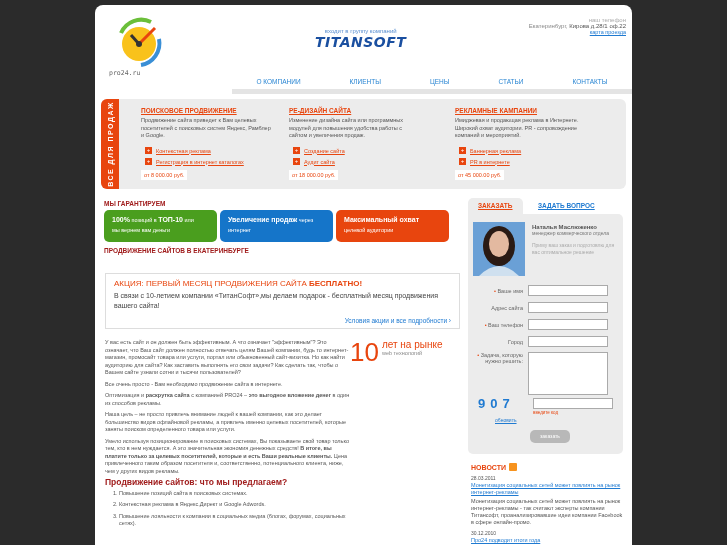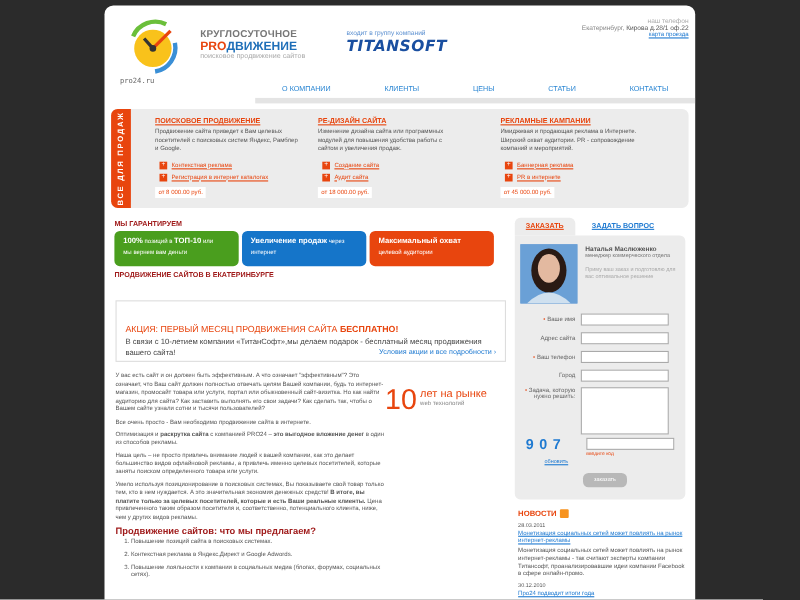--- a/index.html
+++ b/index.html
@@ -7,21 +7,21 @@
 body{background:#2b2b2b;font-family:"Liberation Sans",sans-serif;font-size:6px;color:#444;position:relative}
 .page{position:absolute;left:95px;top:5px;width:537px;height:545px;background:#fff;border-radius:8px 8px 0 0;overflow:hidden}
 a{color:#1f7ad1}
 .logo{position:absolute;left:16px;top:10px;width:56px;height:56px}
 .logo-text{position:absolute;left:14px;top:64px;font-family:"DejaVu Sans Mono",monospace;font-size:6.5px;color:#666}
 .slogan{position:absolute;left:87px;top:21px}
 .slogan .l1{font-size:9px;color:#777;font-weight:bold;letter-spacing:.2px}
 .slogan .l2{font-size:11px;font-weight:bold;color:#1f6fb8;line-height:12px}
 .slogan .l2 span{color:#e8450e}
 .slogan .l3{font-size:6.5px;color:#aaa}
-.group{position:absolute;left:220px;top:23px;text-align:left}
+.group{position:absolute;left:220px;top:23px;text-align:center}
 .group .gt{font-size:6px;color:#5a8fd0}
 .group .gl{font-size:14px;font-weight:900;color:#1a4fa0;letter-spacing:.5px;font-family:"DejaVu Sans",sans-serif;line-height:16px;font-style:italic}
 .contact{position:absolute;right:6px;top:12px;text-align:right}
 .contact .ph-lbl{font-size:6px;color:#aaa}
 .contact .ph{font-size:21px;color:#e8450e;line-height:20px}
 .contact .ph sup{font-size:9px;color:#1f7ad1;vertical-align:9px;margin-right:2px}
 .contact .addr{font-size:6px;color:#888}
 .contact .addr b{color:#555;font-weight:normal}
 .contact .map{font-size:5.5px;text-decoration:underline}
 .nav{position:absolute;left:137px;top:66px;width:400px;height:20px;display:flex;justify-content:space-around;align-items:center}
@@ -34,32 +34,32 @@
 .svc h4{font-size:6.5px;color:#e8450e;text-decoration:underline;font-weight:bold;margin-bottom:3px}
 .svc p{font-size:5.5px;color:#555;line-height:7.5px;height:26px}
 .svc .lnk{display:flex;align-items:center;margin-top:4px;margin-left:4px}
 .svc .lnk i{display:inline-block;width:7px;height:7px;background:#e8450e;color:#fff;font-style:normal;font-size:6px;line-height:7px;text-align:center;margin-right:4px}
 .svc .lnk a{font-size:5.5px;color:#e8450e}
 .svc .price{display:inline-block;margin-top:5px;background:#fff;font-size:5.5px;color:#e8450e;padding:2px 3px}
 .guar-t{position:absolute;left:9px;top:195px;font-size:6.5px;font-weight:bold;color:#a01c1c}
 .guar{position:absolute;top:205px;width:113px;height:32px;border-radius:5px;padding:5px 8px;color:#fff;font-size:5.5px;line-height:10px}
 .guar b{font-size:7px}
 .seo-t{position:absolute;left:9px;top:242px;font-size:6.5px;font-weight:bold;color:#a01c1c}
-.promo{position:absolute;left:10px;top:268px;width:355px;height:56px;border:1px solid #ddd;padding:21px 8px}
+.promo{position:absolute;left:10px;top:268px;width:355px;height:56px;border:1px solid #ddd;padding:5px 8px}
 .promo h3{font-size:8px;color:#e8450e;font-weight:normal}
 .promo h3 b{font-weight:bold}
 .promo p{font-size:7px;color:#444;line-height:10px;margin-top:3px}
 .promo a{position:absolute;right:8px;bottom:4px;font-size:6.5px;text-decoration:none}
 .article{position:absolute;left:10px;top:334px;width:245px;font-size:5.5px;color:#555;line-height:7.5px}
 .article p{margin-bottom:4px}
 .article h2{font-size:8.5px;color:#a01c1c;font-weight:bold;margin:4px 0 3px}
 .article ol{padding-left:14px}
 .article li{margin-bottom:4px}
 .stats{position:absolute;left:255px;top:335px;width:115px}
-.stat{display:flex;align-items:center;height:46px;position:relative}
+.stat{display:flex;align-items:flex-start;height:46px;position:relative}
 .stat .num{font-size:26px;color:#e8450e;line-height:24px}
 .stat .lbl{margin-left:3px;padding-bottom:2px}
 .stat .big{font-size:10px;color:#e8450e;line-height:10px}
 .stat .sm{font-size:5.5px;color:#888}
 .tabs{position:absolute;left:373px;top:193px;width:160px;height:16px}
 .tab{position:absolute;top:0;height:16px;font-size:6.5px;font-weight:bold;text-decoration:underline;padding:4px 10px}
 .tab.active{left:0;background:#ececec;color:#e8450e;border-radius:5px 5px 0 0}
 .tab.inactive{left:60px;color:#1f7ad1}
 .order{position:absolute;left:373px;top:209px;width:155px;height:240px;background:#ececec;border-radius:0 5px 5px 5px}
 .photo{position:absolute;left:5px;top:8px;width:52px;height:54px;background:#6aa0d6;overflow:hidden}
@@ -89,25 +89,20 @@
 <div class="page">
   <svg class="logo" viewBox="0 0 56 56">
     <path d="M10 18 A22 22 0 0 1 40 7" stroke="#6bbf3a" stroke-width="4" fill="none"></path>
     <path d="M48 24 A22 22 0 0 1 30 50" stroke="#3a8fd6" stroke-width="4" fill="none"></path>
     <circle cx="28" cy="29" r="17" fill="#f9c21b"></circle>
     <line x1="28" y1="29" x2="44" y2="13" stroke="#e8450e" stroke-width="3"></line>
     <line x1="28" y1="29" x2="20" y2="20" stroke="#333" stroke-width="3"></line>
     <circle cx="28" cy="29" r="3" fill="#333"></circle>
   </svg>
   <div class="logo-text">pro24.ru</div>
-  <div class="slogan">
-    <div class="l1">КРУГЛОСУТОЧНОЕ</div>
-    <div class="l2"><span>PRO</span><em style="font-style:normal">ДВИЖЕНИЕ</em></div>
-    <div class="l3">поисковое продвижение сайтов</div>
-  </div>
   <div class="group">
     <div class="gt">входит в группу компаний</div>
     <div class="gl">TITANSOFT</div>
   </div>
   <div class="contact">
     <div class="ph-lbl">наш телефон</div>
     <div class="addr"><span>Екатеринбург,</span> <b>Кирова д.28/1 оф.22</b></div>
     <a class="map" href="#">карта проезда</a>
   </div>
 

